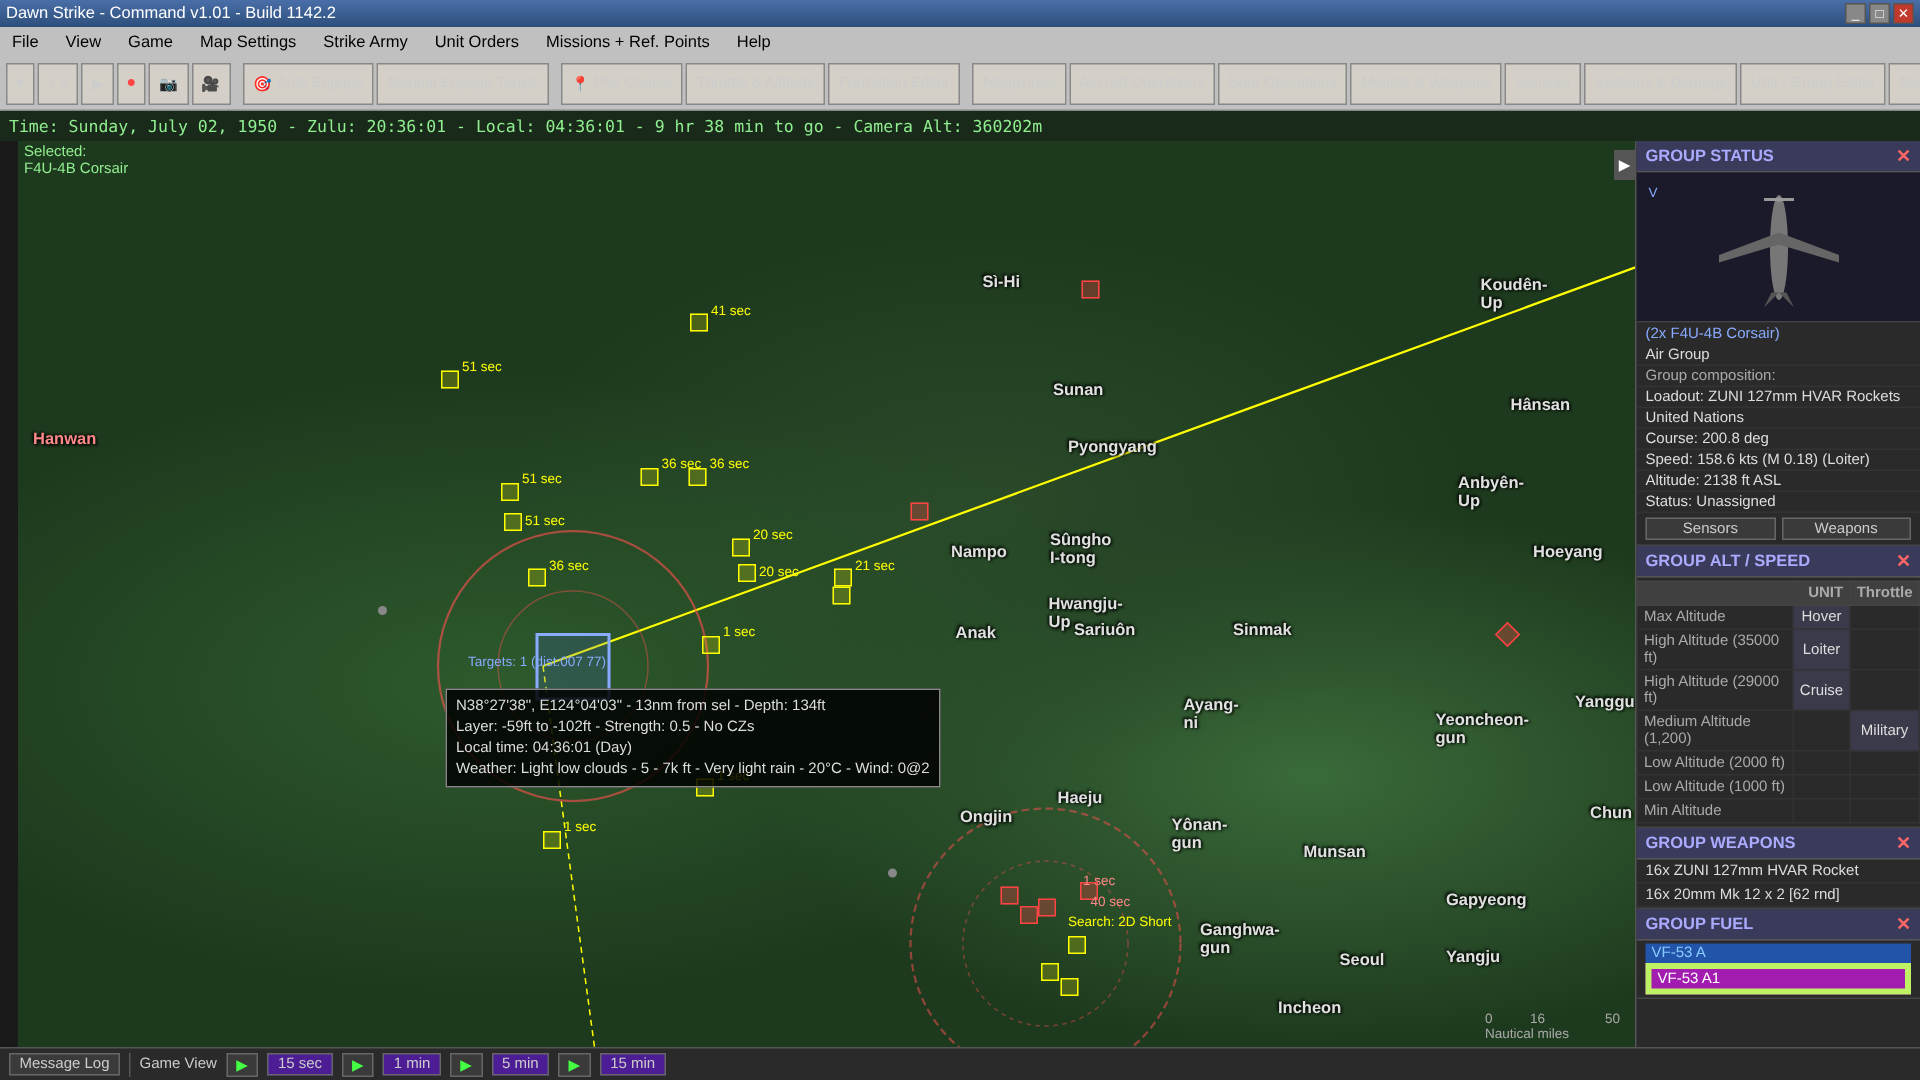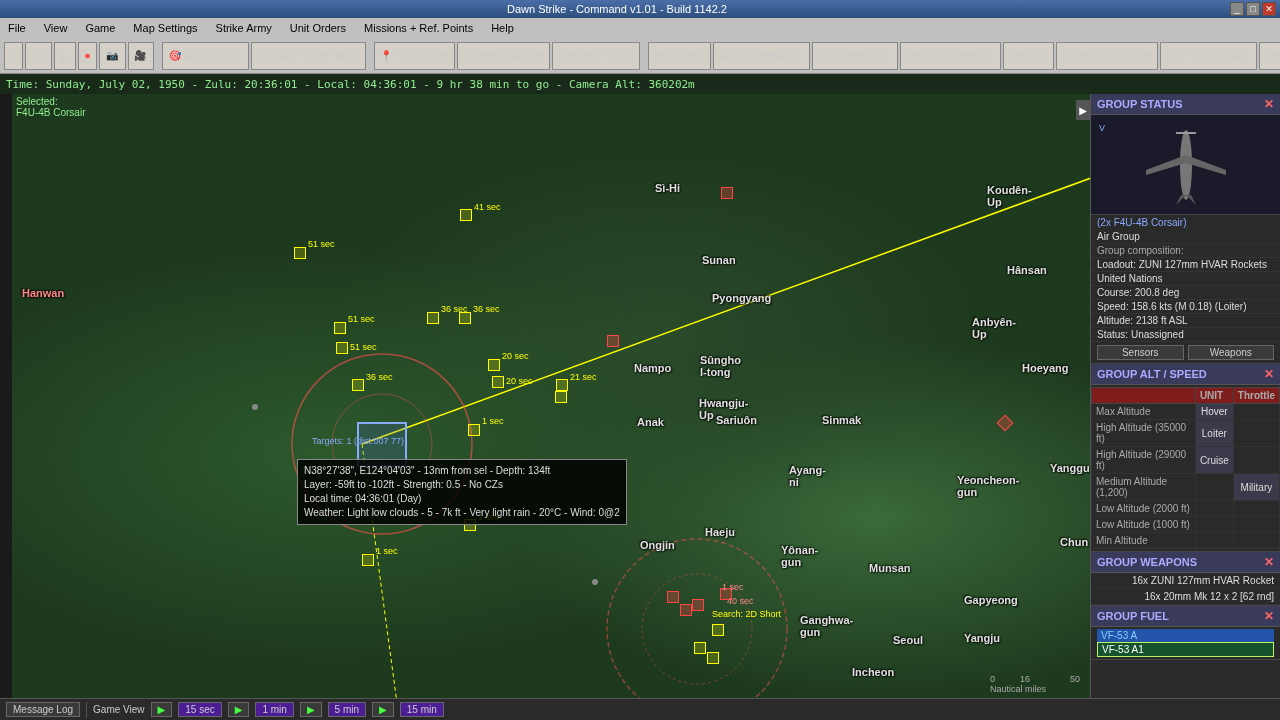--- a/index.html
+++ b/index.html
@@ -8,21 +8,21 @@
     
     #title-bar {
       background: linear-gradient(to bottom, #4a6ea8, #2d4f7c);
       height: 18px;
       display: flex;
       align-items: center;
       padding: 0 4px;
       font-size: 11px;
       color: white;
     }
-    #title-bar span { flex: 1; text-align: center; }
+    #title-bar span { flex: 1; }
     #title-bar .win-controls { display: flex; gap: 2px; }
     #title-bar .win-btn { width: 14px; height: 14px; background: #888; border: 1px solid #555; font-size: 9px; display: flex; align-items: center; justify-content: center; cursor: pointer; color: #fff; }
     #title-bar .win-btn.close { background: #c0392b; }
 
     
     #menu-bar {
       background: #c0c0c0;
       height: 20px;
       display: flex;
       align-items: center;
@@ -220,24 +220,24 @@
     }
     .section-body { padding: 2px 0; }
 
     
     .alt-speed-table {
       width: 100%;
       font-size: 10px;
       border-collapse: collapse;
     }
     .alt-speed-table th {
-      background: #7f1d1d;
+      background: #404040;
       padding: 2px 4px;
       color: #aaa;
-      text-align: left;
+      text-align: right;
       border: 1px solid #444;
     }
     .alt-speed-table td {
       padding: 2px 4px;
       border: 1px solid #333;
       text-align: center;
       color: #ddd;
     }
     .alt-speed-table .row-label {
       color: #aaa;
@@ -247,21 +247,20 @@
       cursor: pointer;
       background: #3a3a4a;
     }
 
     
     .weapons-item {
       padding: 2px 6px;
       font-size: 10px;
       color: #ddd;
       border-bottom: 1px solid #333;
-      text-align: right;
     }
 
     
     #bottom-bar {
       height: 22px;
       background: #2a2a2a;
       display: flex;
       align-items: center;
       padding: 0 6px;
       gap: 6px;
@@ -643,21 +642,21 @@
       <div class="weapons-item">16x 20mm Mk 12 x 2 [62 rnd]</div>
     </div>
 
     <div class="panel-section">
       <div class="panel-section-header">
         <span>GROUP FUEL</span>
         <span class="panel-close-btn">✕</span>
       </div>
       <div style="padding:2px 6px">
         <div style="background:#2255aa;color:#88ccff;padding:1px 4px;font-size:10px;cursor:pointer">VF-53 A</div>
-        <div style="background:#14532d;color:#ffffff;padding:1px 4px;font-size:10px;cursor:pointer;border:1px solid #bef264">VF-53 A1</div>
+        <div style="background:#a21caf;color:#ffffff;padding:1px 4px;font-size:10px;cursor:pointer;border:4px solid #bef264">VF-53 A1</div>
       </div>
     </div>
 
   </div>
 </div>
 
 <div id="bottom-bar">
   <button class="bottom-btn">Message Log</button>
   <div style="width:1px;height:16px;background:#555"></div>
   <span>Game View</span>

